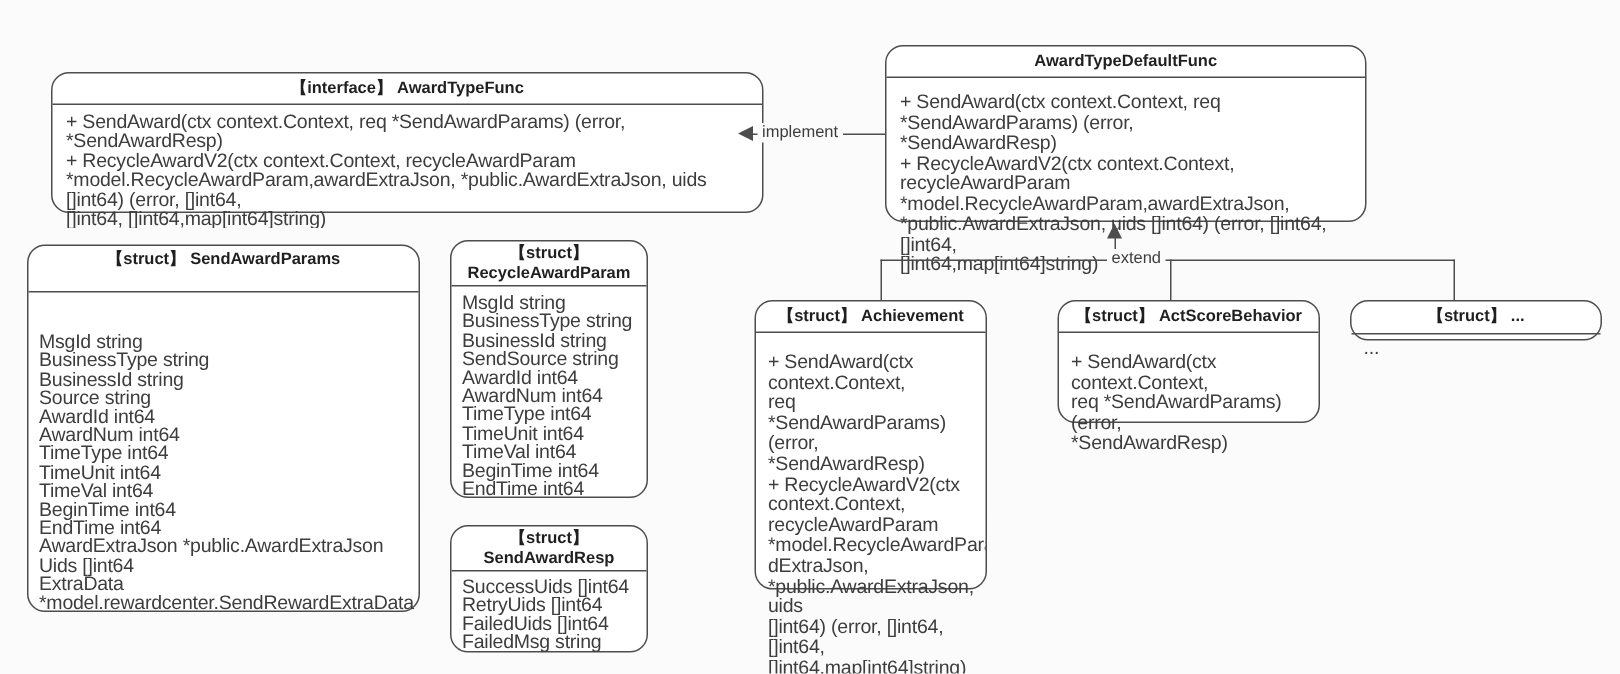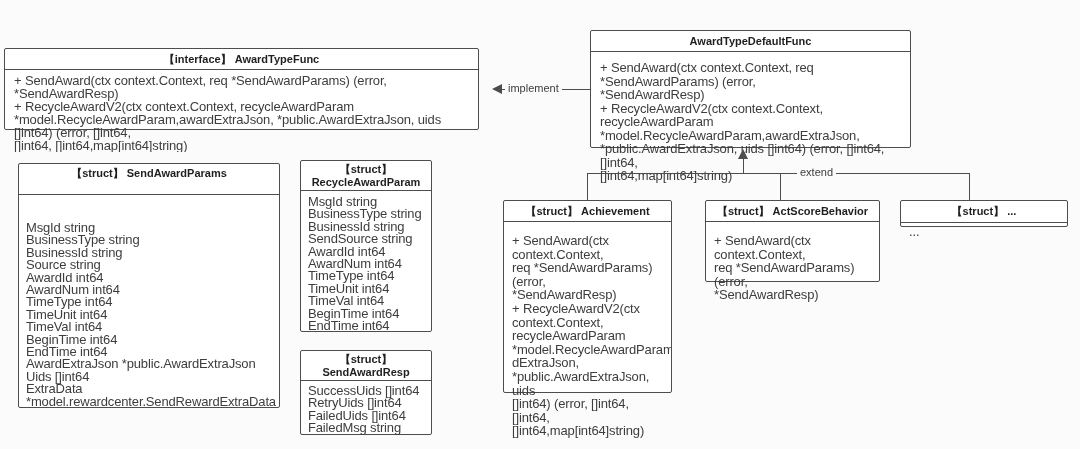--- a/index.html
+++ b/index.html
@@ -11,21 +11,21 @@
   .canvas{
     position:relative;
     width:1080px;height:449px;
     background:#fbfbfb;
     overflow:hidden;
   }
   .box{
     position:absolute;
     background:#ffffff;
     border:1px solid #4d4d4d;
-    border-radius:2px;
+    border-radius:12px;
     box-sizing:border-box;
   }
   .box-title{
     font-size:11px;
     font-weight:bold;
     color:#1f1f1f;
     text-align:center;
     border-bottom:1px solid #4d4d4d;
     padding:4px 2px 3px 2px;
     line-height:13px;
@@ -34,39 +34,39 @@
   .box-body{
     font-size:13px;
     line-height:13px;
     padding:4px 9px 0 9px;
     white-space:pre-line;
     letter-spacing:-0.15px;
     overflow:hidden;
     color:#3d3d3d;
   }
   
-  #box-awardtypefunc{left:4px;top:48px;width:475px;height:82px;}
+  #box-awardtypefunc{left:34px;top:48px;width:475px;height:94px;}
   #box-awardtypefunc .box-body{line-height:13px;}
 
   #box-awardtypedefaultfunc{left:590px;top:30px;width:321px;height:118px;}
   #box-awardtypedefaultfunc .box-body{padding-top:9px;line-height:13.5px;}
 
   #box-sendawardparams{left:18px;top:163px;width:262px;height:245px;}
   #box-sendawardparams .box-title{padding:3px 2px 14px 2px;}
   #box-sendawardparams .box-body{padding:27px 7px 0 7px;line-height:12.4px;}
 
   #box-recycleawardparam{left:300px;top:160px;width:132px;height:172px;}
   #box-recycleawardparam .box-title{padding:2px 2px 1px 2px;}
   #box-recycleawardparam .box-body{padding:5px 7px 0 7px;line-height:12.4px;}
 
   #box-sendawardresp{left:300px;top:350px;width:132px;height:85px;}
   #box-sendawardresp .box-title{padding:2px 2px 1px 2px;}
   #box-sendawardresp .box-body{padding:4px 7px 0 7px;line-height:12.4px;}
 
-  #box-achievement{left:503px;top:200px;width:169px;height:193px;}
+  #box-achievement{left:503px;top:200px;width:155px;height:193px;}
   #box-achievement .box-body{padding:12px 8px 0 8px;line-height:13.6px;}
 
   #box-actscorebehavior{left:705px;top:200px;width:175px;height:82px;}
   #box-actscorebehavior .box-body{padding:12px 8px 0 8px;line-height:13.6px;}
 
   #box-otherstructs{left:900px;top:200px;width:168px;height:27px;}
   #box-otherstructs .box-title{padding:4px 2px 4px 2px;}
   #box-otherstructs .box-body{padding:2px 8px 0 8px;}
 
   
@@ -189,15 +189,15 @@
   <div class="hline" style="left:500px;top:89px;width:90px;"></div>
   <div class="arrowhead arrowhead-left" style="left:492px;top:84px;"></div>
   <span class="edge-label" style="left:505px;top:82px;">implement</span>
 
   <div class="hline" style="left:587px;top:173px;width:383px;"></div>
   <div class="vline" style="left:587px;top:173px;height:27px;"></div>
   <div class="vline" style="left:780px;top:173px;height:27px;"></div>
   <div class="vline" style="left:969px;top:173px;height:27px;"></div>
   <div class="vline" style="left:743px;top:157px;height:17px;"></div>
   <div class="arrowhead arrowhead-up" style="left:738px;top:149px;"></div>
-  <span class="edge-label" style="left:797px;top:166px;text-align:right;">extend</span>
+  <span class="edge-label" style="left:738px;top:166px;text-align:right;">extend</span>
 
 </div>
 
 </body></html>

